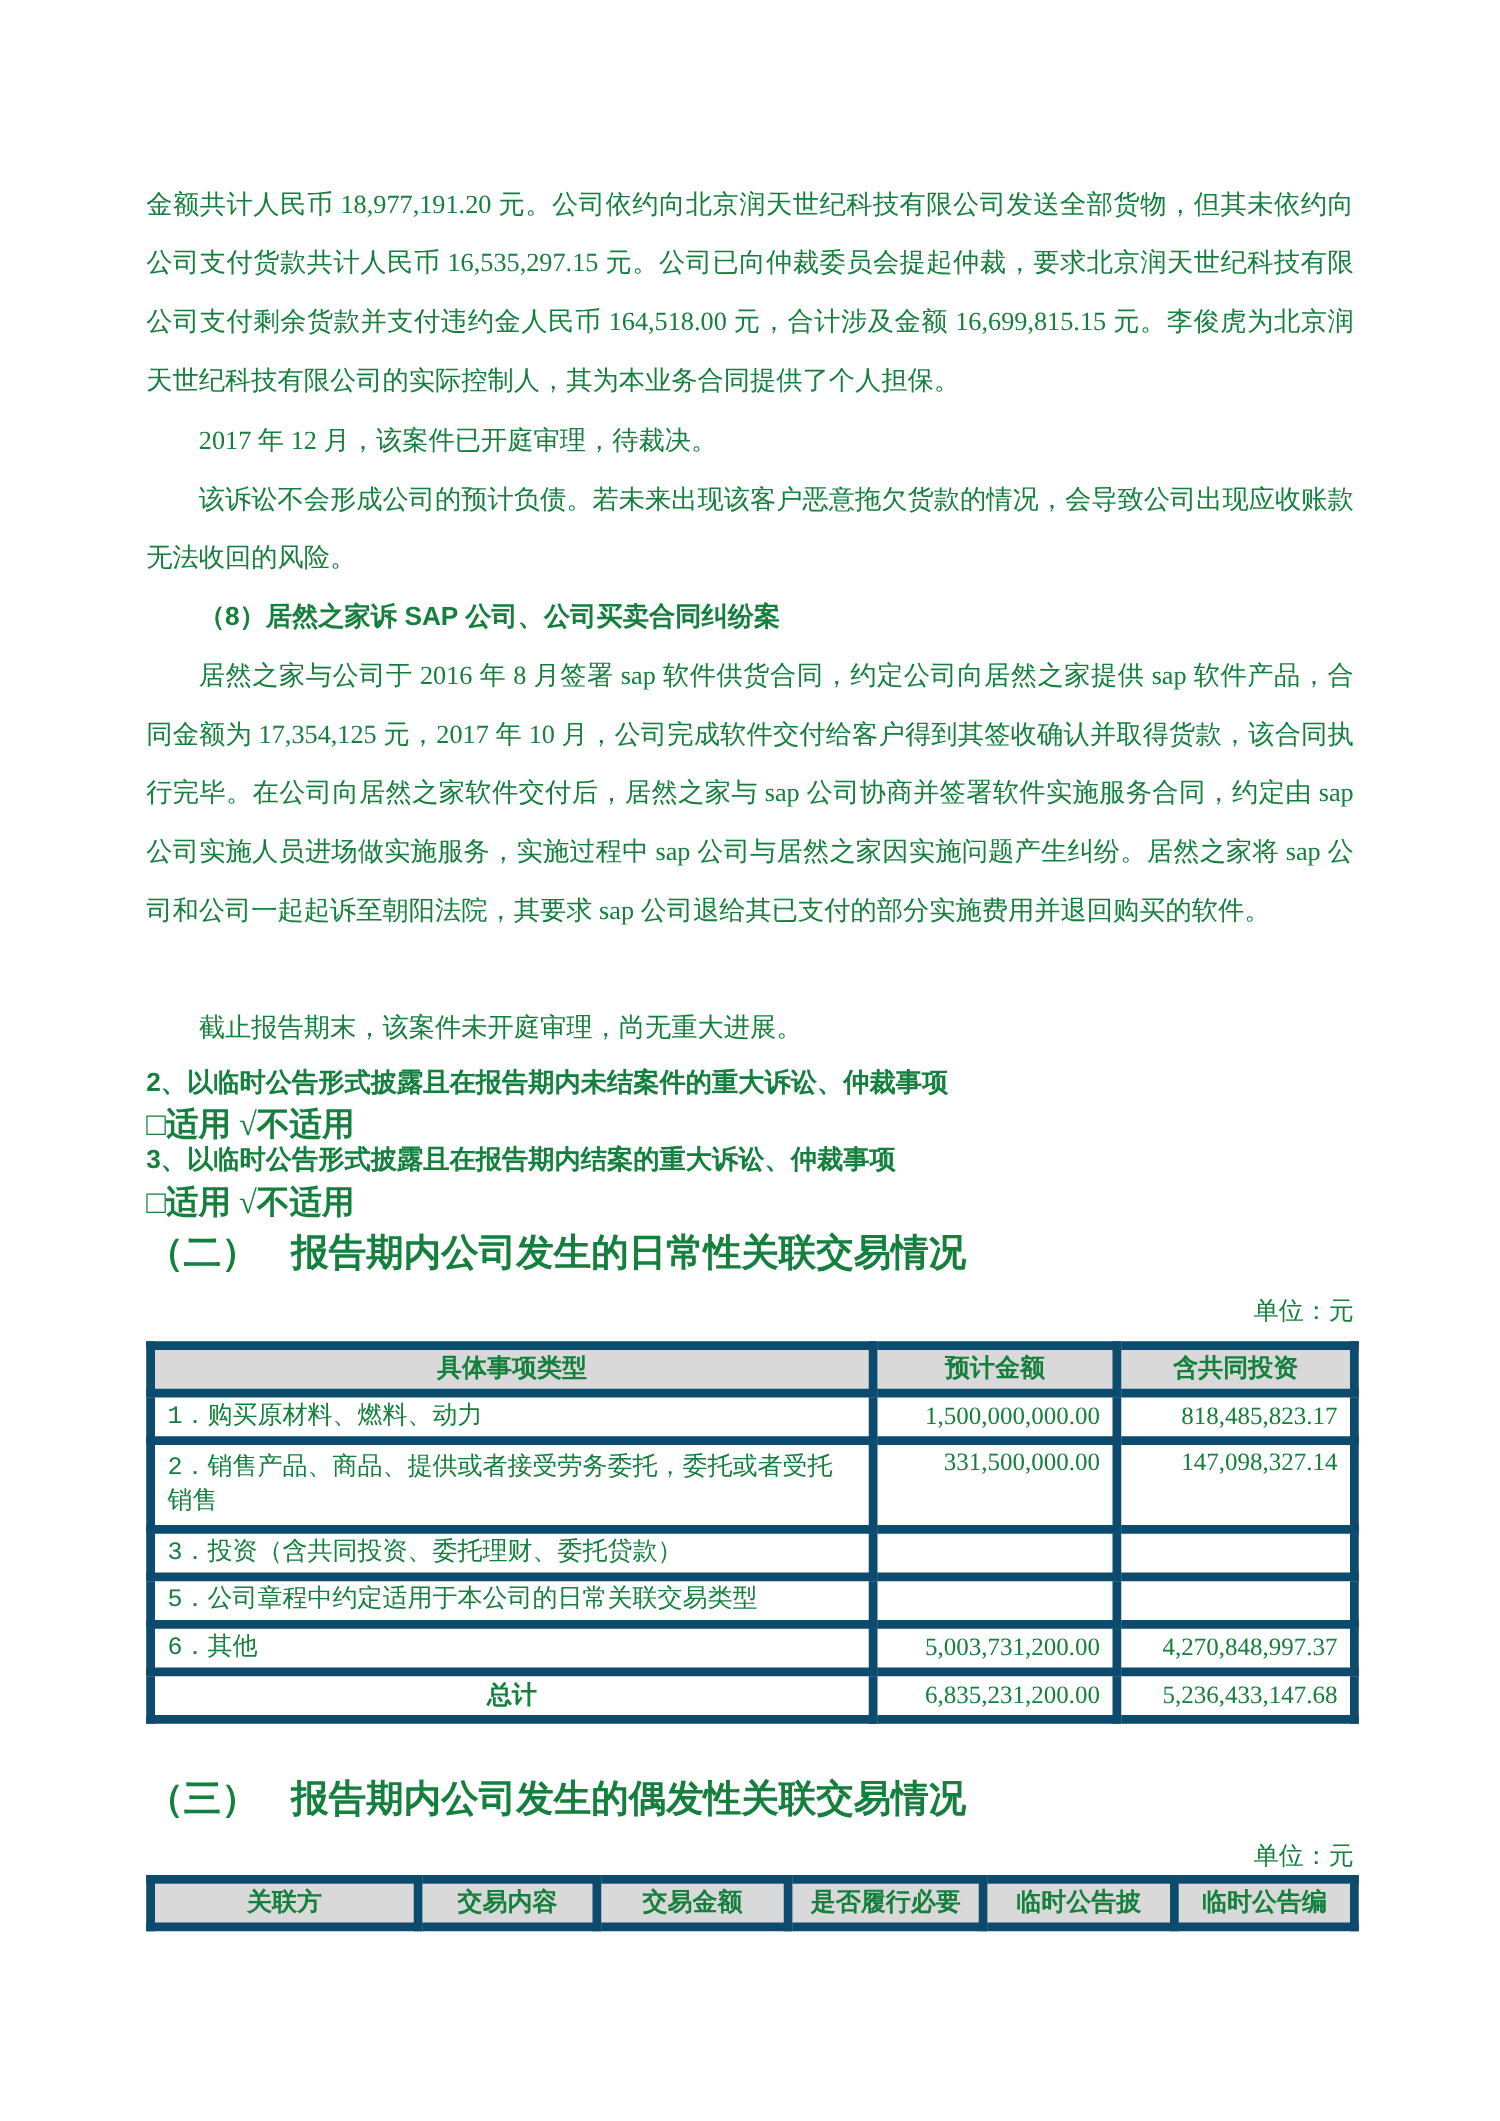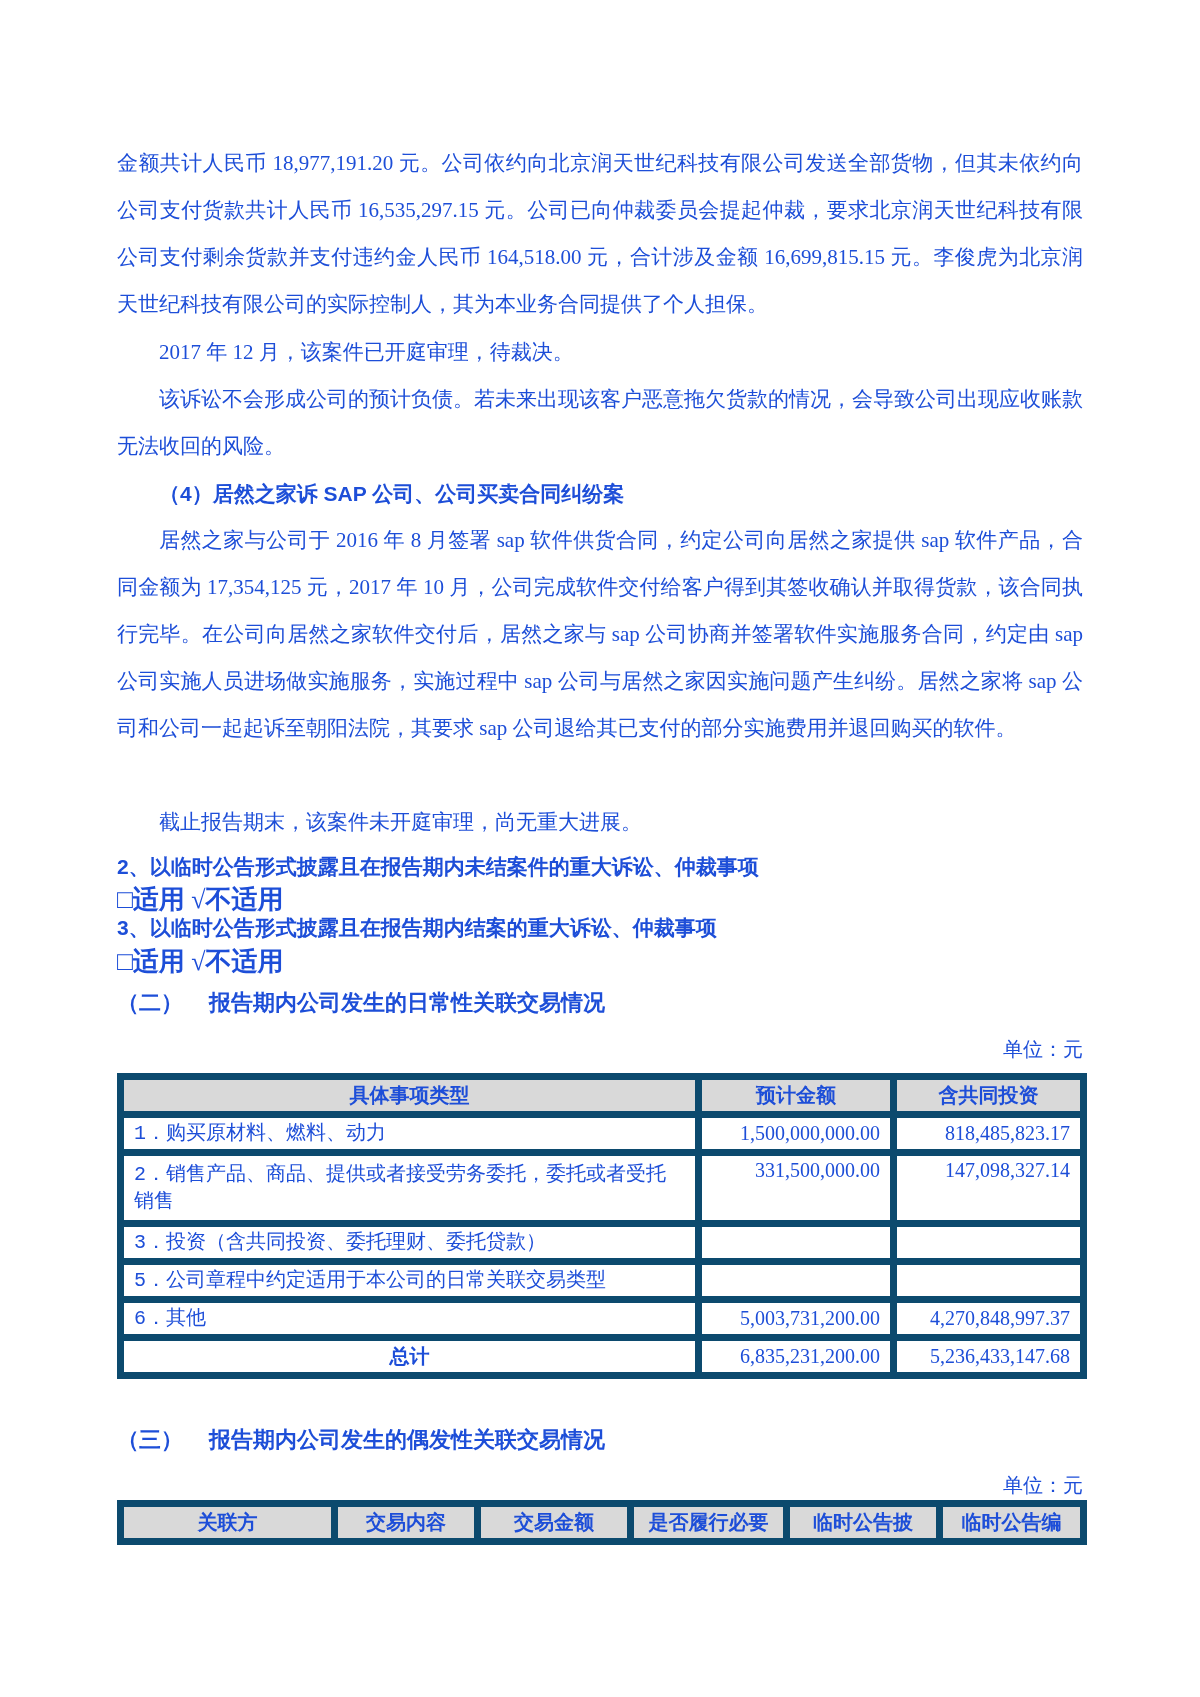--- a/index.html
+++ b/index.html
@@ -1,21 +1,21 @@
 <!DOCTYPE html>
 <html><head>
 <meta charset="utf-8">
 <style>
   html, body { margin: 0; padding: 0; background: #ffffff; }
   .page {
     position: relative;
     width: 1200px;
     height: 1697px;
     background: #ffffff;
-    color: #1d4ed8;
+    color: #15803d;
     font-family: "Liberation Serif", "DejaVu Serif", serif;
     overflow: hidden;
   }
   .abs { position: absolute; left: 117px; width: 966px; margin: 0; }
 
   p.body {
     font-size: 21px;
     line-height: 47px;
     text-align: justify;
     margin: 0;
@@ -39,21 +39,21 @@
   }
   .applicability {
     font-size: 26px;
     line-height: 34px;
     margin: 0;
     font-weight: bold;
   }
   .section-heading {
     font-family: "Liberation Sans", "DejaVu Sans", sans-serif;
     font-weight: bold;
-    font-size: 22px;
+    font-size: 30px;
     line-height: 36px;
     margin: 0;
   }
   .sec-num { display: inline-block; margin-right: 26px; }
 
   .unit-label {
     font-size: 20px;
     line-height: 26px;
     text-align: right;
   }
@@ -106,21 +106,21 @@
 </style>
 </head>
 <body>
 
 <div class="page">
 
   <p class="abs body pos-p1">金额共计人民币 18,977,191.20 元。公司依约向北京润天世纪科技有限公司发送全部货物，但其未依约向公司支付货款共计人民币 16,535,297.15 元。公司已向仲裁委员会提起仲裁，要求北京润天世纪科技有限公司支付剩余货款并支付违约金人民币 164,518.00 元，合计涉及金额 16,699,815.15 元。李俊虎为北京润天世纪科技有限公司的实际控制人，其为本业务合同提供了个人担保。</p>
   <p class="abs body indent pos-p2">2017 年 12 月，该案件已开庭审理，待裁决。</p>
   <p class="abs body indent pos-p3">该诉讼不会形成公司的预计负债。若未来出现该客户恶意拖欠货款的情况，会导致公司出现应收账款无法收回的风险。</p>
 
-  <h4 class="abs case-heading pos-h5">（4）居然之家诉 SAP 公司、公司买卖合同纠纷案</h4>
+  <h4 class="abs case-heading pos-h5">（8）居然之家诉 SAP 公司、公司买卖合同纠纷案</h4>
 
   <p class="abs body indent pos-p4">居然之家与公司于 2016 年 8 月签署 sap 软件供货合同，约定公司向居然之家提供 sap 软件产品，合同金额为 17,354,125 元，2017 年 10 月，公司完成软件交付给客户得到其签收确认并取得货款，该合同执行完毕。在公司向居然之家软件交付后，居然之家与 sap 公司协商并签署软件实施服务合同，约定由 sap 公司实施人员进场做实施服务，实施过程中 sap 公司与居然之家因实施问题产生纠纷。居然之家将 sap 公司和公司一起起诉至朝阳法院，其要求 sap 公司退给其已支付的部分实施费用并退回购买的软件。</p>
   <p class="abs body indent pos-p5">截止报告期末，该案件未开庭审理，尚无重大进展。</p>
 
   <h3 class="abs num-heading pos-i2h">2、以临时公告形式披露且在报告期内未结案件的重大诉讼、仲裁事项</h3>
   <p class="abs applicability pos-i2a"><span>□</span><span>适用</span> <span>√</span><span>不适用</span></p>
 
   <h3 class="abs num-heading pos-i3h">3、以临时公告形式披露且在报告期内结案的重大诉讼、仲裁事项</h3>
   <p class="abs applicability pos-i3a"><span>□</span><span>适用</span> <span>√</span><span>不适用</span></p>
 

